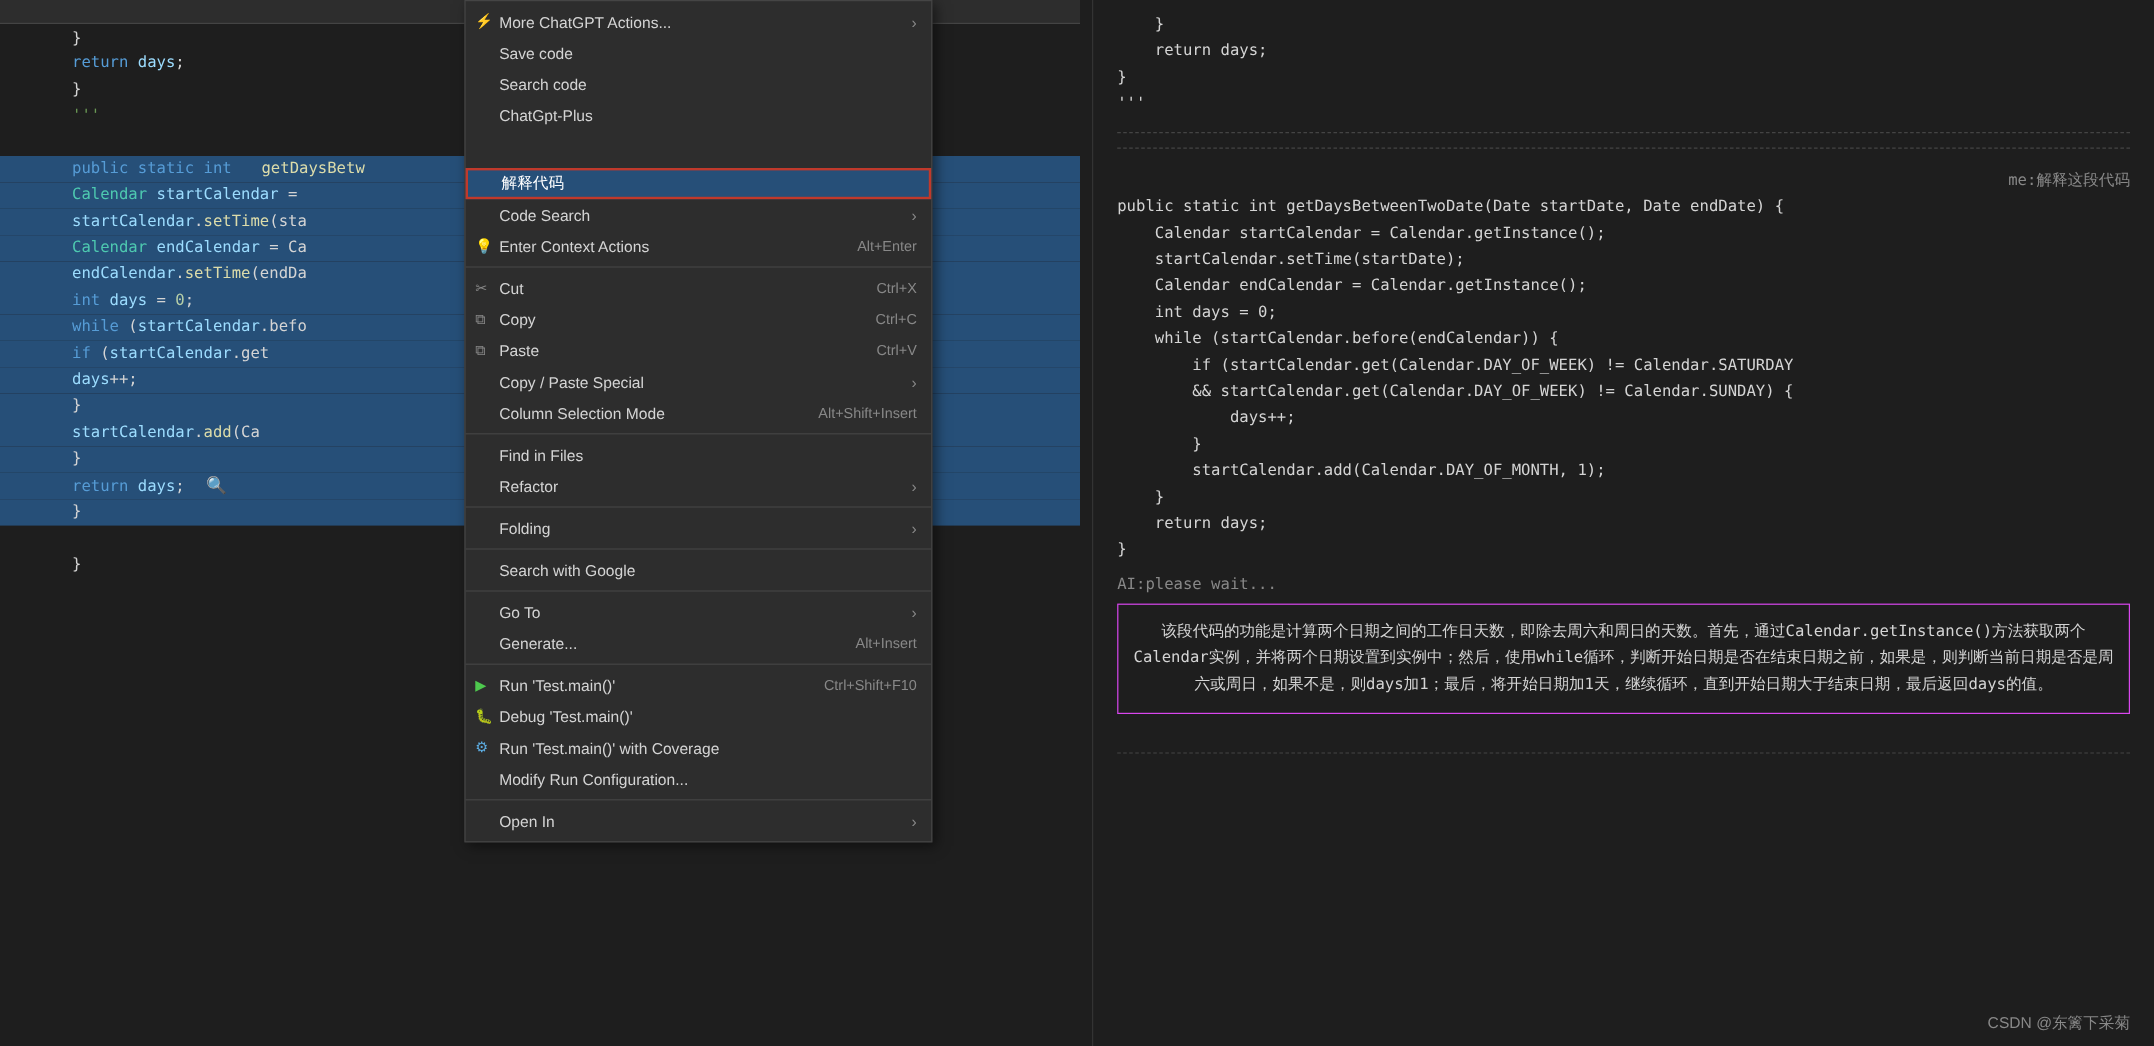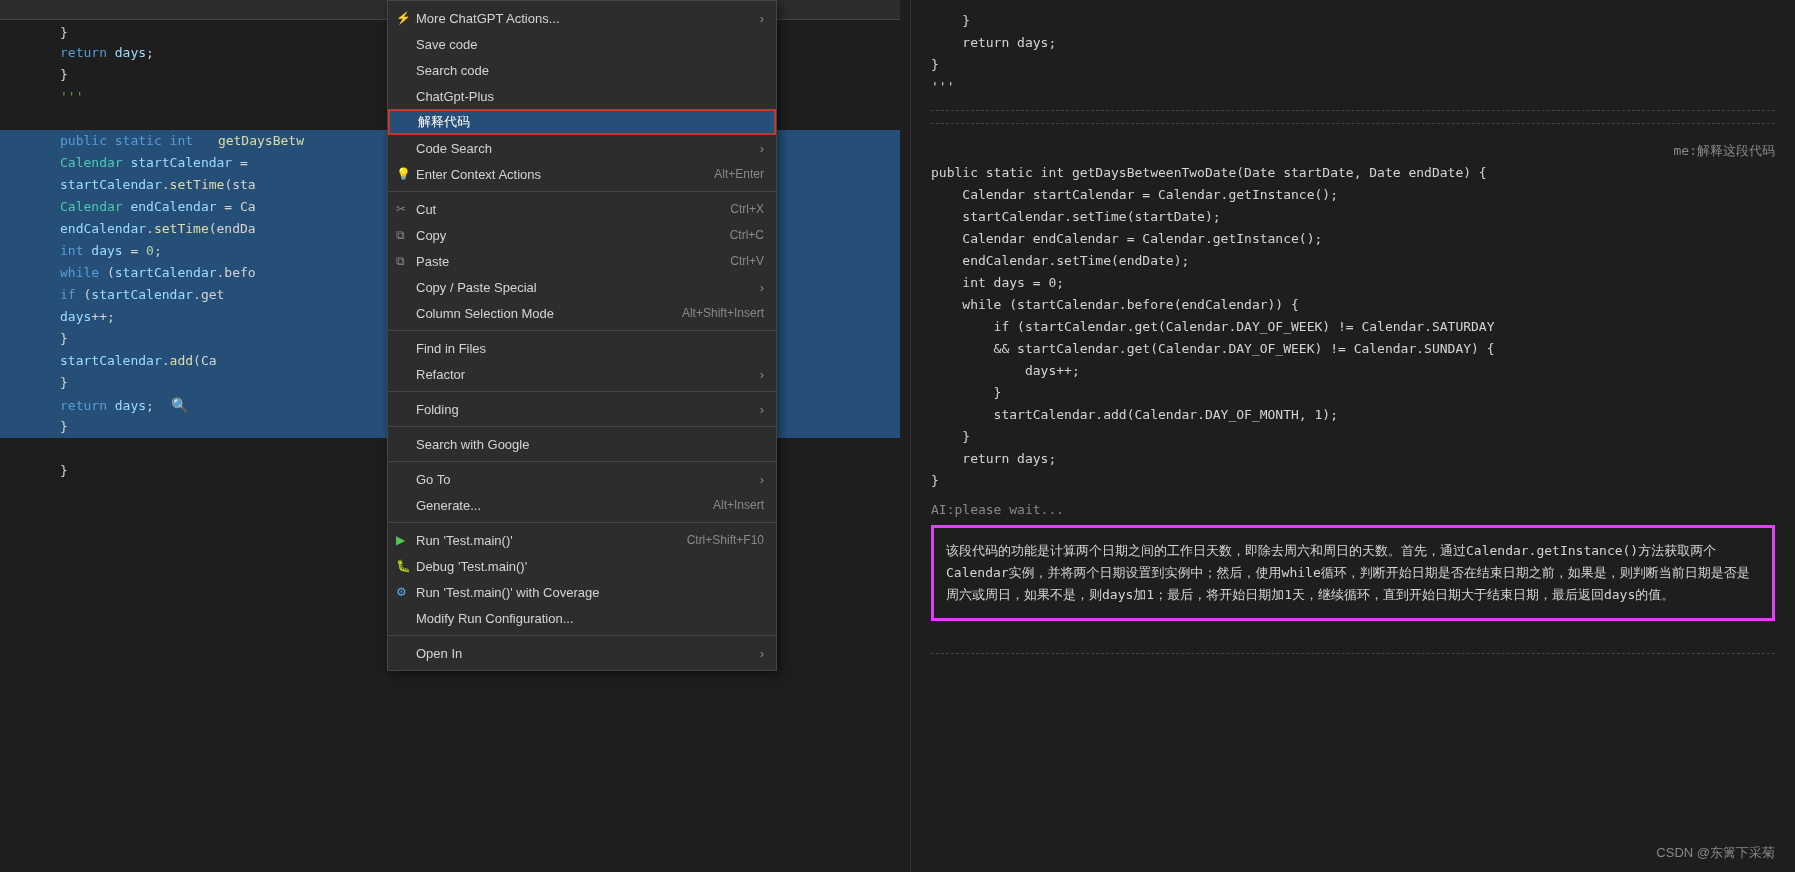--- a/index.html
+++ b/index.html
@@ -122,27 +122,28 @@
       margin: 12px 0;
     }
 
     .chat-ai-waiting {
       color: #888;
       font-size: 13px;
       margin-bottom: 8px;
     }
 
     .chat-response-box {
-      border: 3px solid #d946ef;
+      border: 1px solid #d946ef;
       padding: 12px;
       background: #1e1e1e;
       color: #d4d4d4;
       font-size: 13px;
       line-height: 1.7;
       margin-top: 4px;
+      text-align: center;
     }
 
     .watermark {
       position: absolute;
       bottom: 10px;
       right: 20px;
       color: #888;
       font-size: 13px;
       font-family: 'Segoe UI', sans-serif;
     }
@@ -268,21 +269,21 @@
   <div class="menu-item">
     <span>Save code</span>
   </div>
   <div class="menu-item">
     <span>Search code</span>
   </div>
   <div class="menu-item">
     <span>ChatGpt-Plus</span>
   </div>
 
-  <div class="menu-item" style="background:#264f78; border: 2px solid #c0392b; color:#fff;">
+  <div class="menu-item" style="background:#264f78; border: 2px solid #c0392b; color:#fff;margin-top:31px;">
     <span>解释代码</span>
   </div>
 
   <div class="menu-item">
     <span>Code Search</span>
     <span class="arrow">›</span>
   </div>
   <div class="menu-item">
     <span class="icon-left">💡</span>
     <span>Enter Context Actions</span>
@@ -384,21 +385,20 @@
 
   <hr class="chat-divider">
 
   <div style="color:#888; font-size:13px; margin-bottom:8px; border-top: 1px dashed #444; padding-top:8px;"></div>
 
   <div class="chat-code-block" style="color:#888;text-align:right;">me:解释这段代码</div>
   <div class="chat-code-block">public static int getDaysBetweenTwoDate(Date startDate, Date endDate) {</div>
   <div class="chat-code-block">    Calendar startCalendar = Calendar.getInstance();</div>
   <div class="chat-code-block">    startCalendar.setTime(startDate);</div>
   <div class="chat-code-block">    Calendar endCalendar = Calendar.getInstance();</div>
-  <div class="chat-code-block">    endCalendar.setTime(endDate);</div>
   <div class="chat-code-block">    int days = 0;</div>
   <div class="chat-code-block">    while (startCalendar.before(endCalendar)) {</div>
   <div class="chat-code-block">        if (startCalendar.get(Calendar.DAY_OF_WEEK) != Calendar.SATURDAY</div>
   <div class="chat-code-block">        &amp;&amp; startCalendar.get(Calendar.DAY_OF_WEEK) != Calendar.SUNDAY) {</div>
   <div class="chat-code-block">            days++;</div>
   <div class="chat-code-block">        }</div>
   <div class="chat-code-block">        startCalendar.add(Calendar.DAY_OF_MONTH, 1);</div>
   <div class="chat-code-block">    }</div>
   <div class="chat-code-block">    return days;</div>
   <div class="chat-code-block">}</div>

